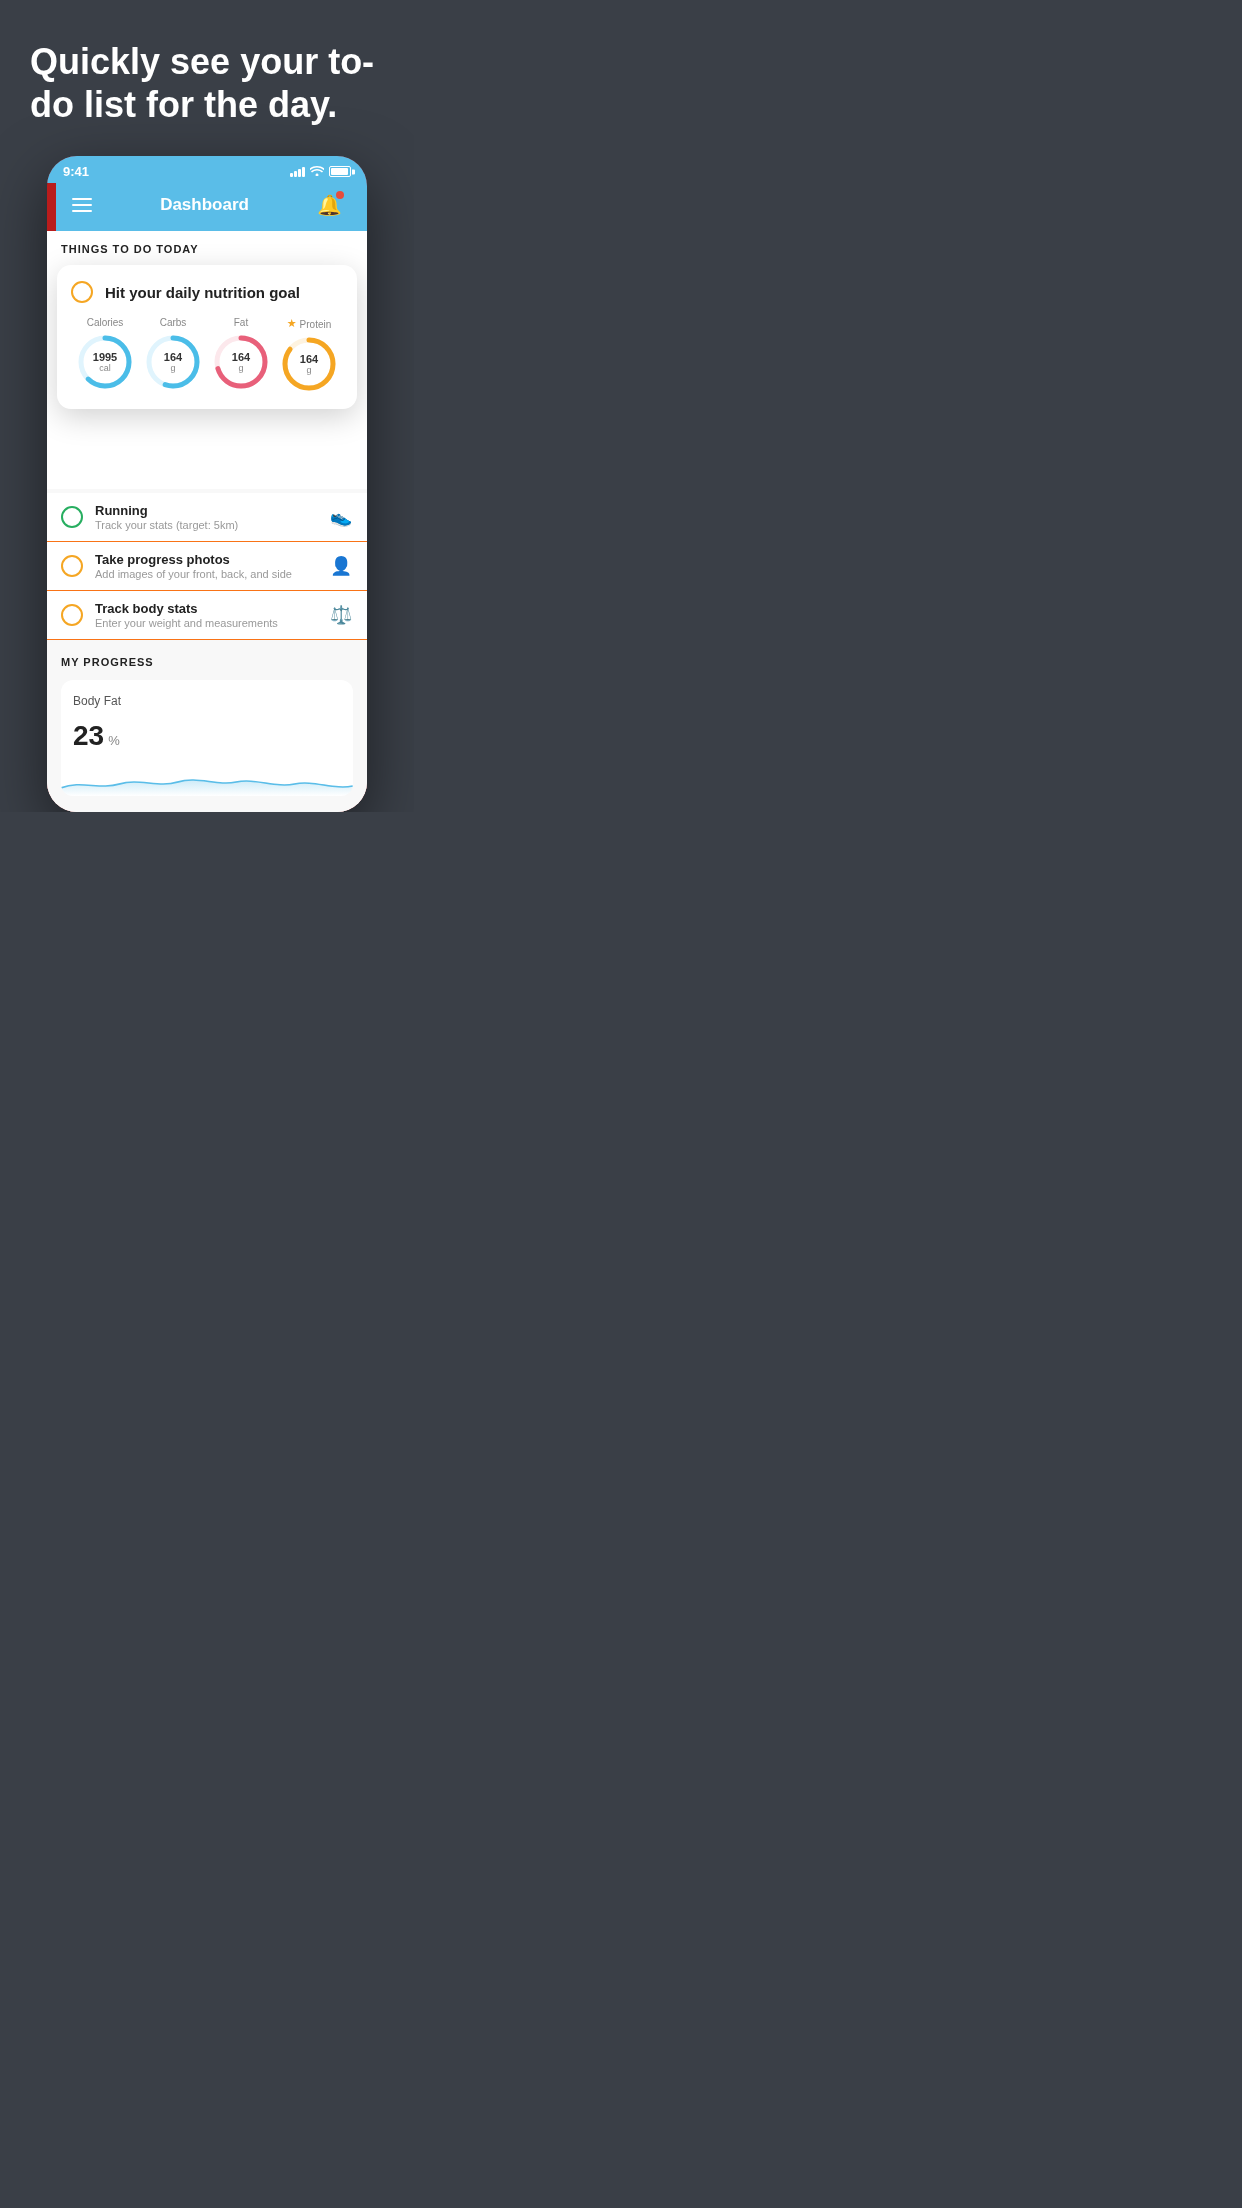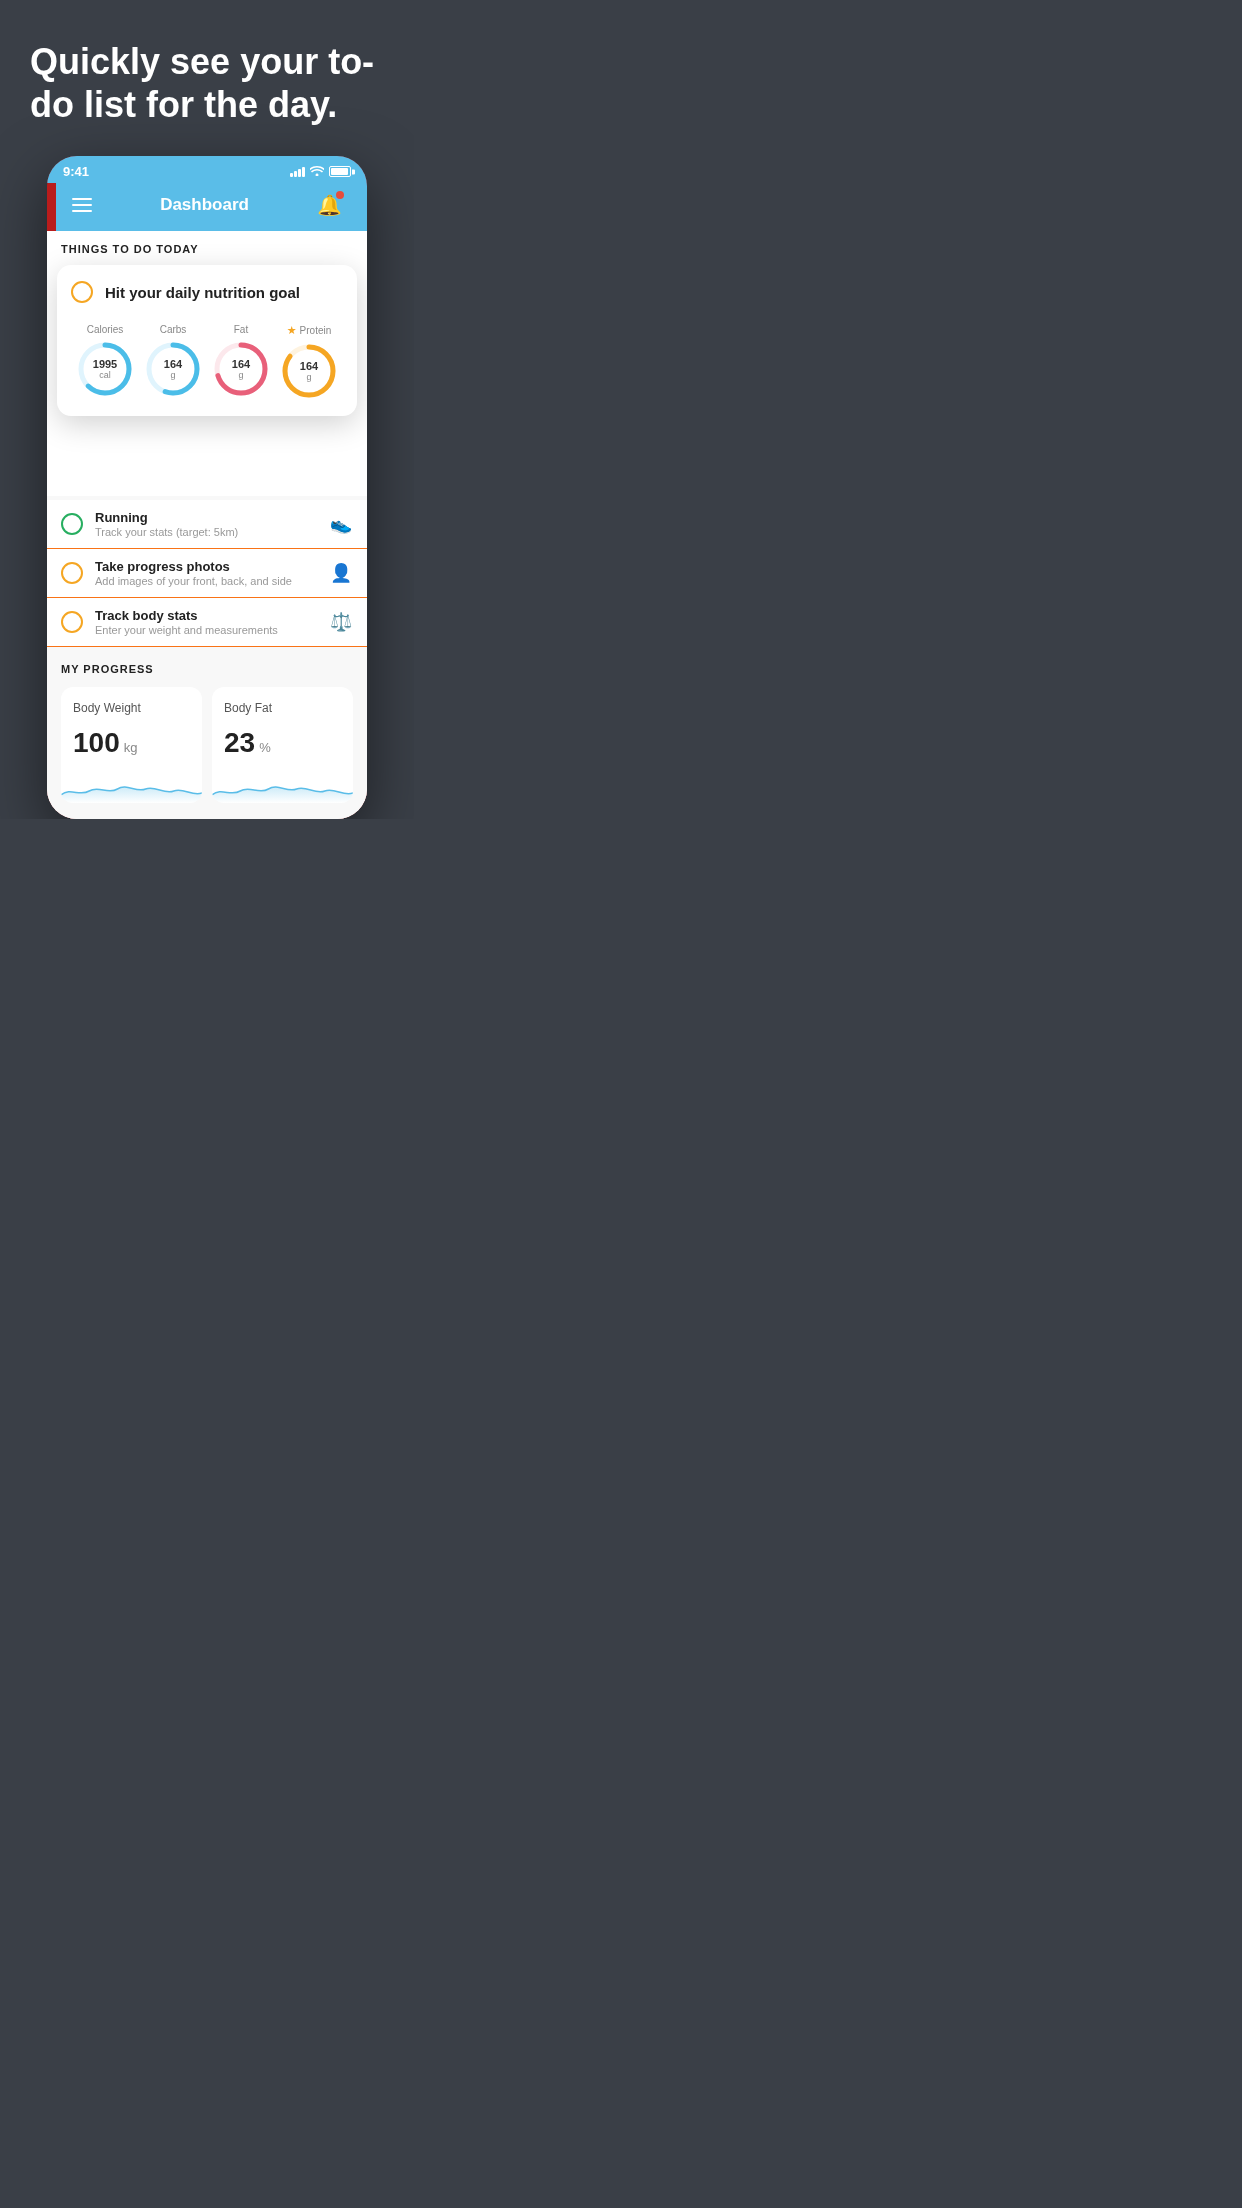--- a/index.html
+++ b/index.html
@@ -199,23 +199,22 @@
     .nutrition-item {
       display: flex;
       flex-direction: column;
       align-items: center;
       gap: 5px;
     }
     .nutrition-label {
       font-size: 10px;
       color: #888;
       display: flex;
-      align-items: center;
+      align-items: flex-end;
       gap: 3px;
-      margin-top: 7px;
     }
     .star-icon {
       color: #f5a623;
       font-size: 11px;
     }
 
     .ring-container {
       position: relative;
       width: 58px;
       height: 58px;
@@ -473,39 +472,20 @@
       <div class="todo-title">Track body stats</div>
       <div class="todo-subtitle">Enter your weight and measurements</div>
     </div>
     <div class="todo-icon">⚖️</div>
   </div>
         </div>
 
       <div class="progress-section">
         <div class="progress-header">MY PROGRESS</div>
         <div class="progress-grid" id="progress-grid">
-        <div class="progress-card">
-    <div class="progress-card-title">Body Weight</div>
-    <div class="progress-value-row">
-      <span class="progress-value">100</span>
-      <span class="progress-unit">kg</span>
-    </div>
-    <div class="mini-chart">
-      <svg viewBox="0 0 150 36" preserveAspectRatio="none">
-        <defs>
-          <linearGradient id="chartGradBodyWeight" x1="0" y1="0" x2="0" y2="1">
-            <stop offset="0%" stop-color="#5abde8" stop-opacity="0.3"></stop>
-            <stop offset="100%" stop-color="#5abde8" stop-opacity="0"></stop>
-          </linearGradient>
-        </defs>
-        <path d="M0,28 C10,20 20,30 30,24 C40,18 50,28 60,22 C70,16 80,26 90,22 C100,18 110,28 120,24 C130,20 140,30 150,26 L150,36 L0,36 Z" fill="url(#chartGradBodyWeight)"></path>
-        <path d="M0,28 C10,20 20,30 30,24 C40,18 50,28 60,22 C70,16 80,26 90,22 C100,18 110,28 120,24 C130,20 140,30 150,26" fill="none" stroke="#5abde8" stroke-width="1.5"></path>
-      </svg>
-    </div>
-  </div>
             <div class="progress-card">
     <div class="progress-card-title">Body Fat</div>
     <div class="progress-value-row">
       <span class="progress-value">23</span>
       <span class="progress-unit">%</span>
     </div>
     <div class="mini-chart">
       <svg viewBox="0 0 150 36" preserveAspectRatio="none">
         <defs>
           <linearGradient id="chartGradBodyFat" x1="0" y1="0" x2="0" y2="1">

